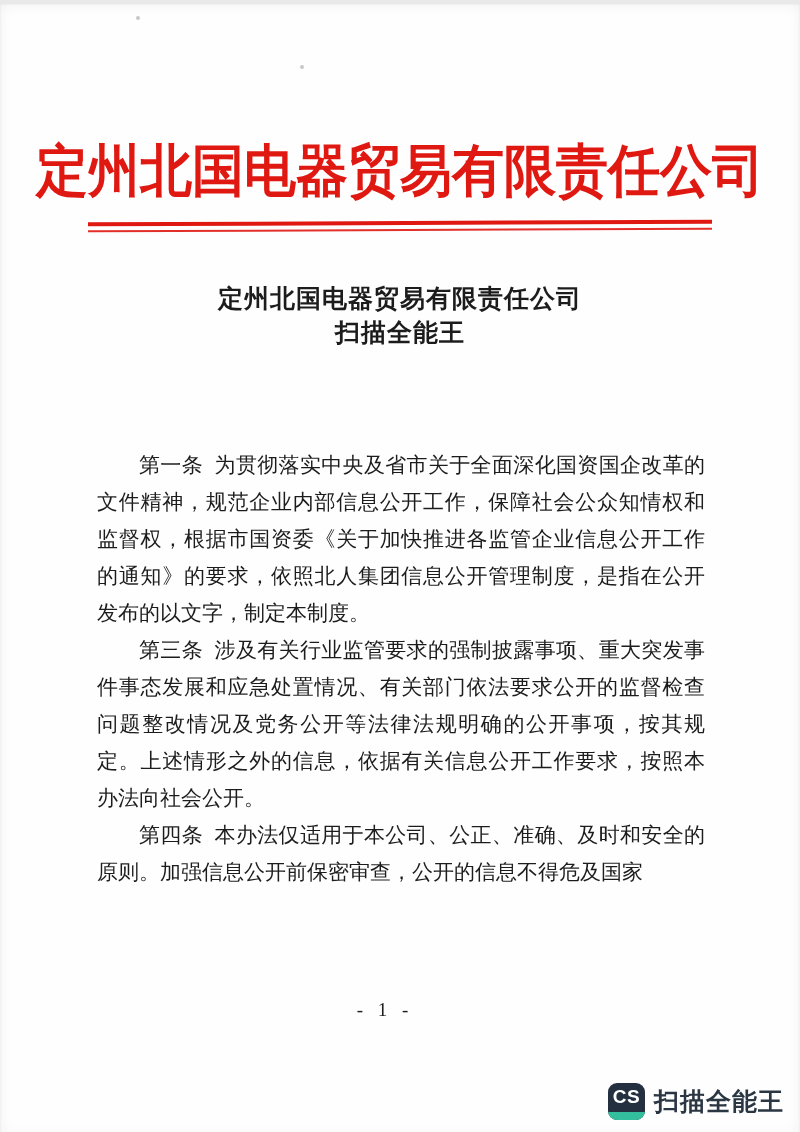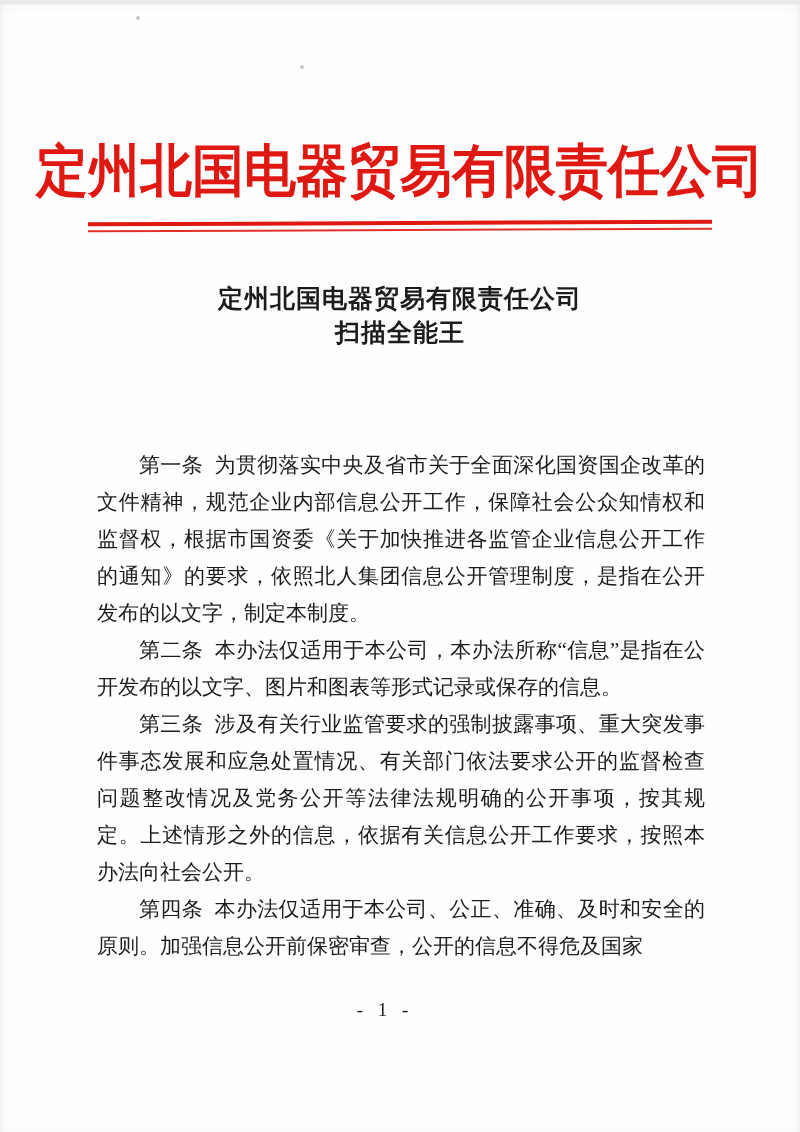--- a/index.html
+++ b/index.html
@@ -154,21 +154,27 @@
   </div>
 
   <div class="doc-title">
     <div>定州北国电器贸易有限责任公司</div>
     <div>扫描全能王</div>
   </div>
 
 
   <div class="doc-body">
     <p><span class="para-label">第一条</span><span>为贯彻落实中央及省市关于全面深化国资国企改革的文件精神，规范企业内部信息公开工作，保障社会公众知情权和监督权，根据市国资委《关于加快推进各监管企业信息公开工作的通知》的要求，依照北人集团信息公开管理制度，是指在公开发布的以文字，制定本制度。</span></p>
-    <p><span class="para-label">第二条</span><span>本办法仅适用于本公司，本办法所称“信息”是指在公开发布的以文字、图片和图表等形式记录或保存的信息。</span></p>
     <p><span class="para-label">第三条</span><span>涉及有关行业监管要求的强制披露事项、重大突发事件事态发展和应急处置情况、有关部门依法要求公开的监督检查问题整改情况及党务公开等法律法规明确的公开事项，按其规定。上述情形之外的信息，依据有关信息公开工作要求，按照本办法向社会公开。</span></p>
     <p><span class="para-label">第四条</span><span>本办法仅适用于本公司、公正、准确、及时和安全的原则。加强信息公开前保密审查，公开的信息不得危及国家</span></p>
   </div>
 
   <div class="page-number">- 1 -</div>
 
+  <div class="camscanner">
+    <div class="cs-icon">
+      <div class="cs-letters">CS</div>
+      <div class="cs-strip"></div>
+    </div>
+    <div class="cs-name">扫描全能王</div>
+  </div>
 
 </div>
 
 </body></html>

